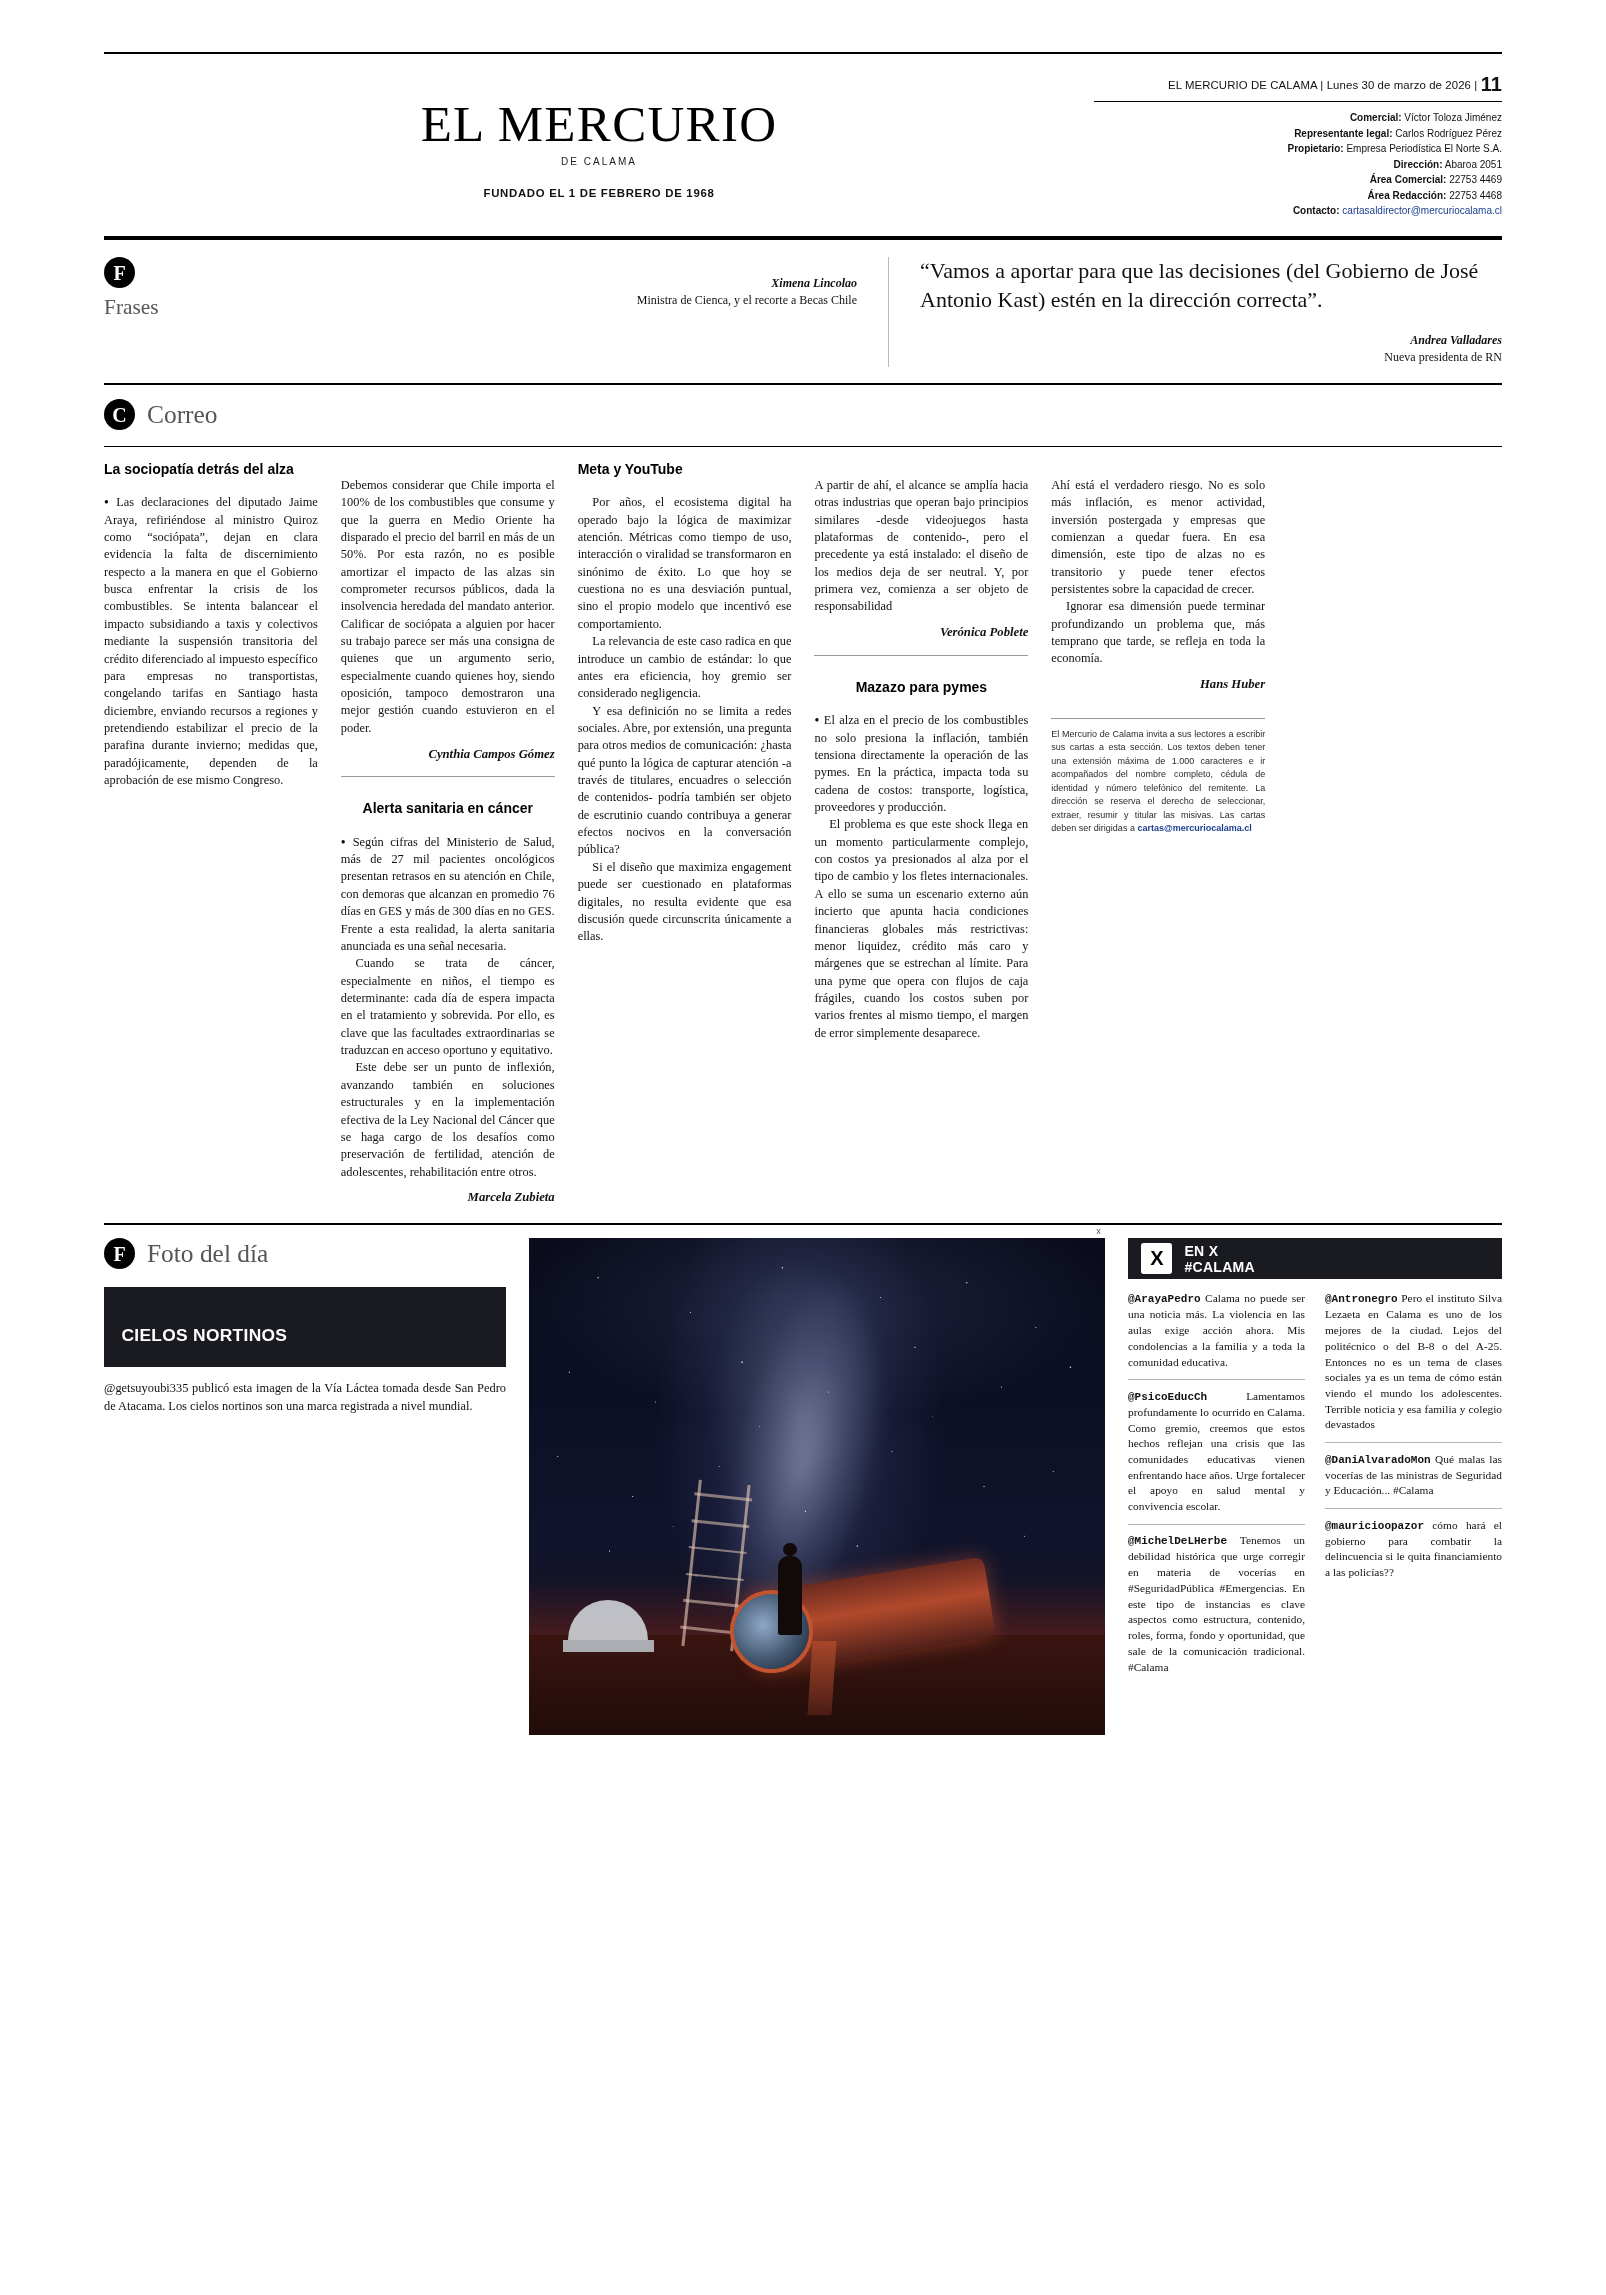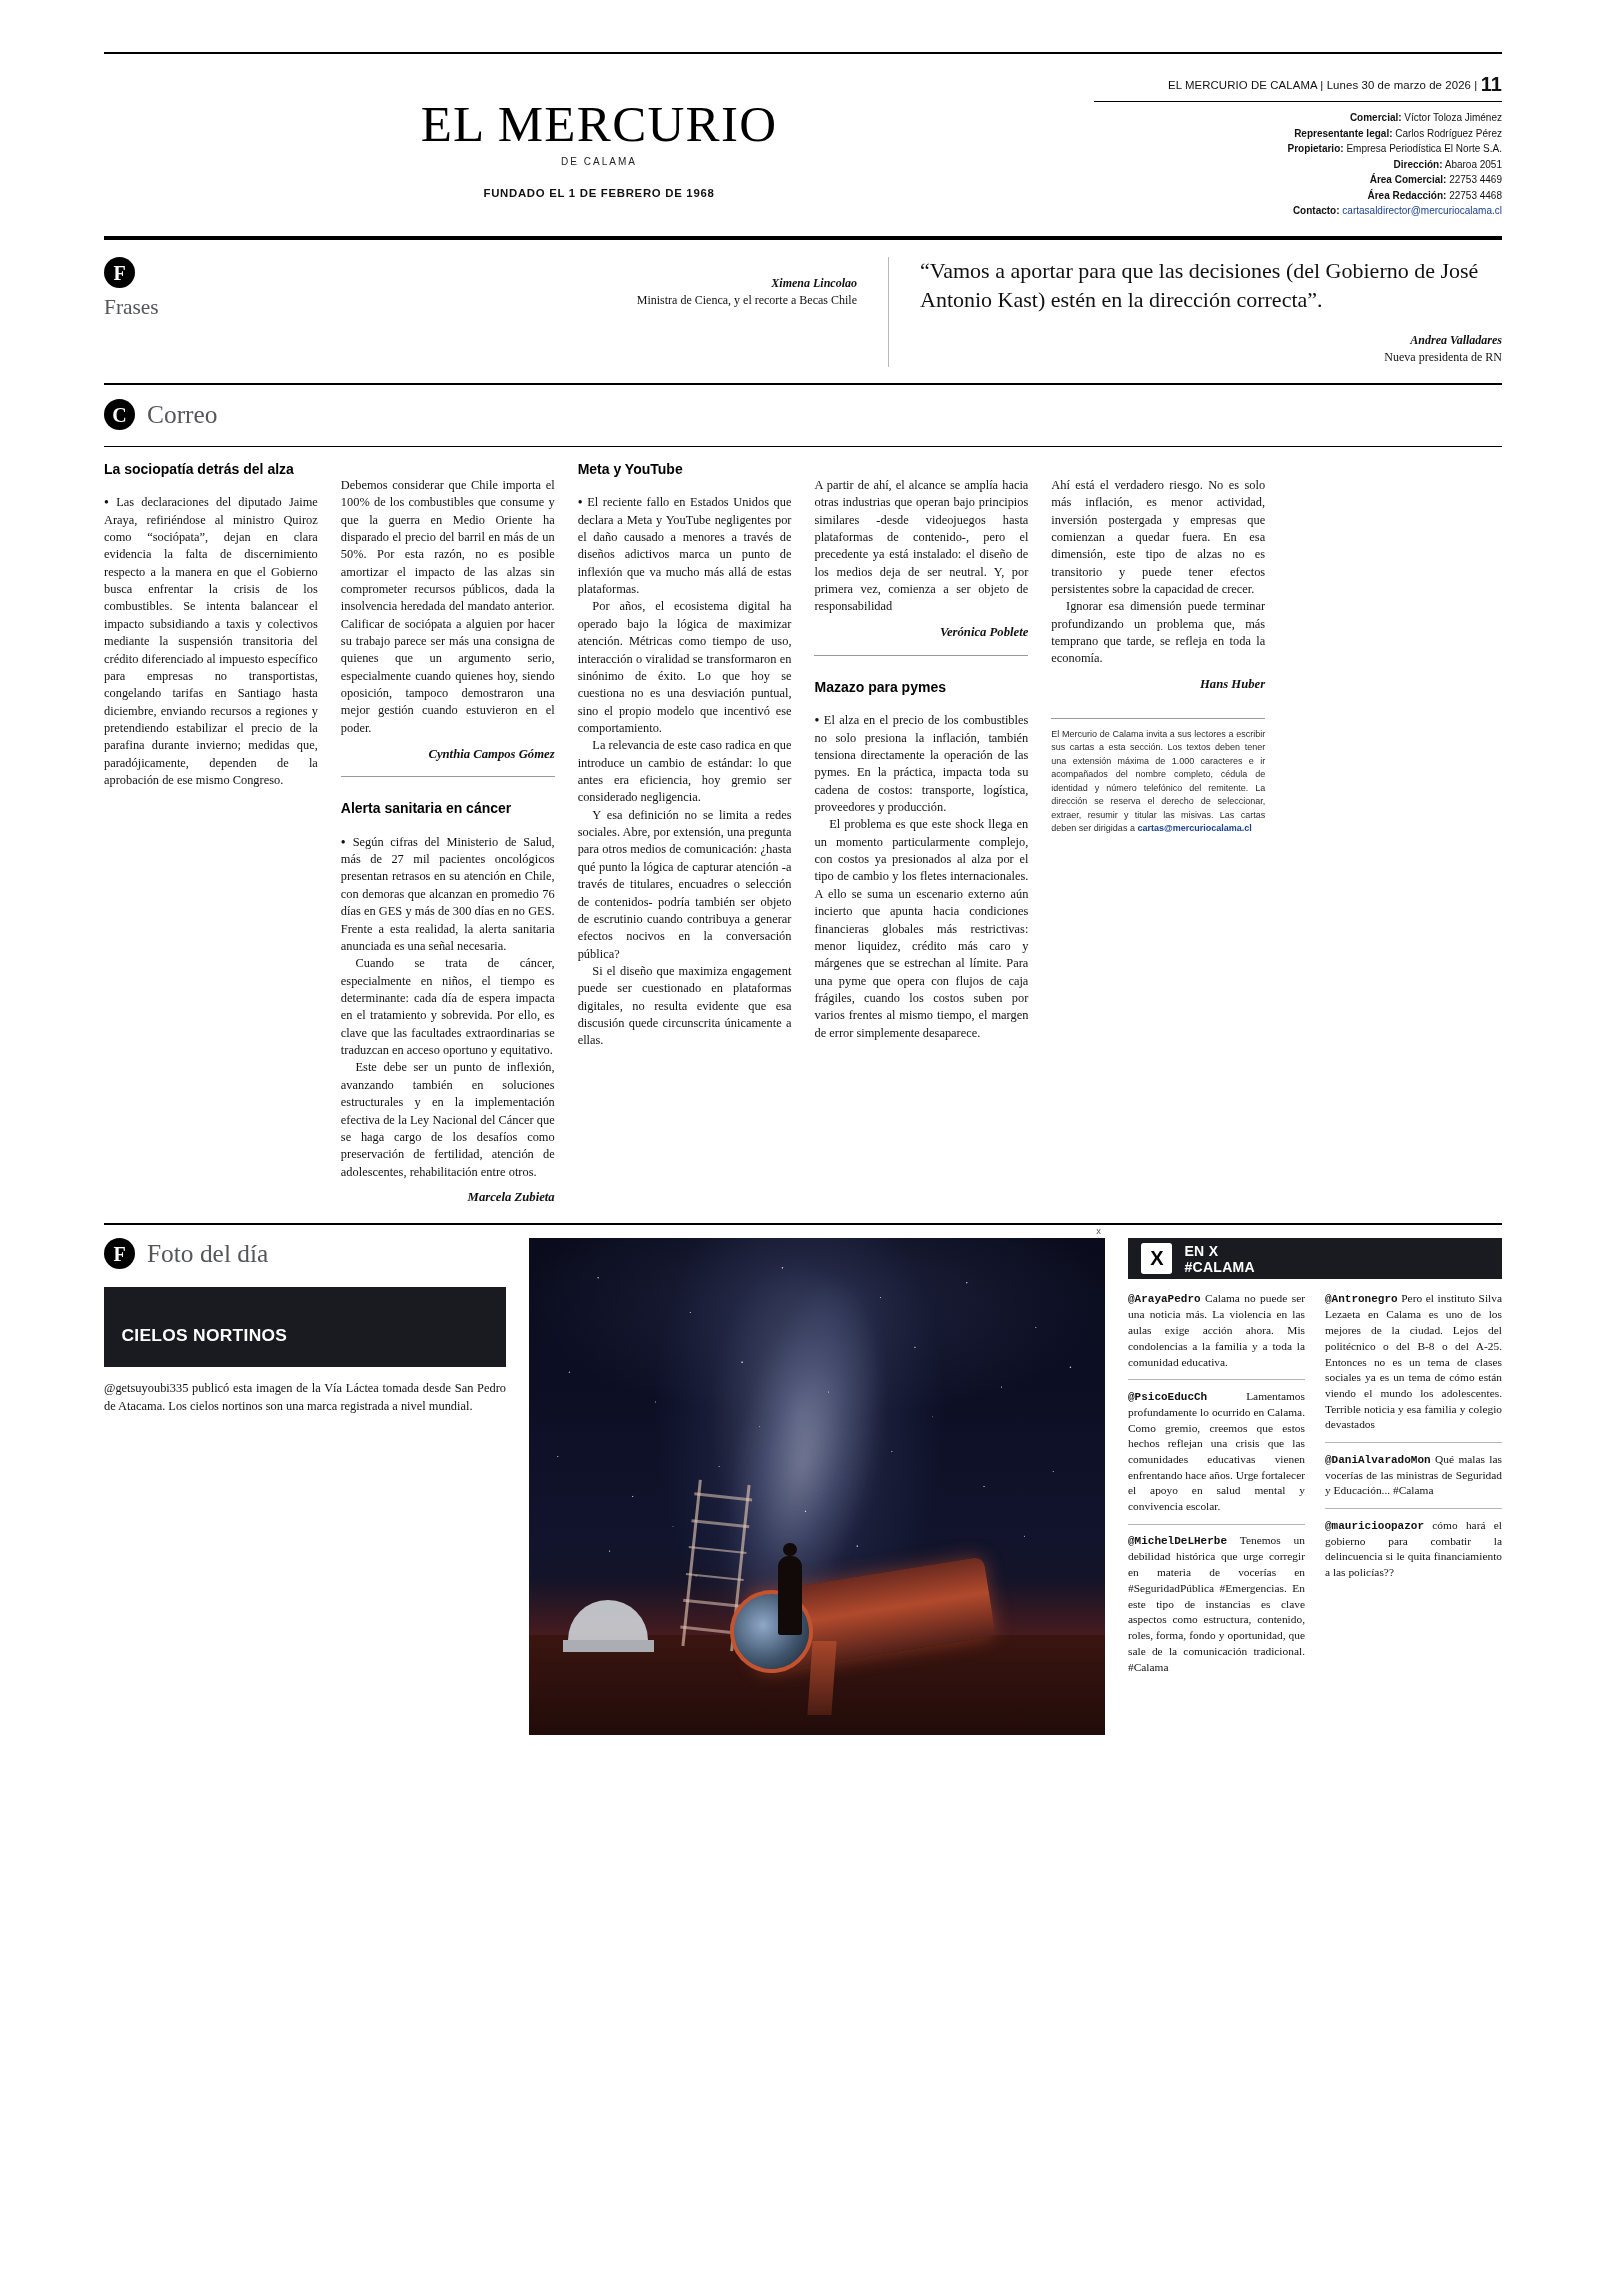--- a/index.html
+++ b/index.html
@@ -159,21 +159,21 @@
     padding-top: 13.4px;
   }
   .letter-title {
     font-family: "Liberation Sans", sans-serif;
     font-size: 14px;
     font-weight: bold;
     margin-bottom: 8px;
     line-height: 1.25;
     color: #000;
   }
-  .letter-title.spaced { margin-top: 23px; }
+  .letter-title.spaced { margin-top: 23px; text-align: center; }
   .ltr {
     font-size: 12.4px;
     line-height: 1.40;
     text-align: justify;
     color: #111;
     hyphens: auto;
     margin-top: 16px;
   }
   .ltr p { margin: 0; text-indent: 14.7px; }
   .ltr p.first { text-indent: 0; }
@@ -491,21 +491,20 @@
         <p class="first"><span class="bullet"></span><span>Según cifras del Ministerio de Salud, más de 27 mil pacientes oncológicos presentan retrasos en su atención en Chile, con demoras que alcanzan en promedio 76 días en GES y más de 300 días en no GES. Frente a esta realidad, la alerta sanitaria anunciada es una señal necesaria.</span></p>
         <p>Cuando se trata de cáncer, especialmente en niños, el tiempo es determinante: cada día de espera impacta en el tratamiento y sobrevida. Por ello, es clave que las facultades extraordinarias se traduzcan en acceso oportuno y equitativo.</p>
         <p>Este debe ser un punto de inflexión, avanzando también en soluciones estructurales y en la implementación efectiva de la Ley Nacional del Cáncer que se haga cargo de los desafíos como preservación de fertilidad, atención de adolescentes, rehabilitación entre otros.</p>
       </div>
       <div class="sig">Marcela Zubieta</div>
     </div>
 
     <div>
       <div class="letter-title">Meta y YouTube</div>
       <div class="ltr">
-        <p class="first"><span class="bullet"></span><span>El reciente fallo en Estados Unidos que declara a Meta y YouTube negligentes por el daño causado a menores a través de diseños adictivos marca un punto de inflexión que va mucho más allá de estas plataformas.</span></p>
         <p>Por años, el ecosistema digital ha operado bajo la lógica de maximizar atención. Métricas como tiempo de uso, interacción o viralidad se transformaron en sinónimo de éxito. Lo que hoy se cuestiona no es una desviación puntual, sino el propio modelo que incentivó ese comportamiento.</p>
         <p>La relevancia de este caso radica en que introduce un cambio de estándar: lo que antes era eficiencia, hoy gremio ser considerado negligencia.</p>
         <p>Y esa definición no se limita a redes sociales. Abre, por extensión, una pregunta para otros medios de comunicación: ¿hasta qué punto la lógica de capturar atención -a través de titulares, encuadres o selección de contenidos- podría también ser objeto de escrutinio cuando contribuya a generar efectos nocivos en la conversación pública?</p>
         <p>Si el diseño que maximiza engagement puede ser cuestionado en plataformas digitales, no resulta evidente que esa discusión quede circunscrita únicamente a ellas.</p>
       </div>
     </div>
 
     <div>
       <div class="ltr">
         <p class="first">A partir de ahí, el alcance se amplía hacia otras industrias que operan bajo principios similares -desde videojuegos hasta plataformas de contenido-, pero el precedente ya está instalado: el diseño de los medios deja de ser neutral. Y, por primera vez, comienza a ser objeto de responsabilidad</p>

